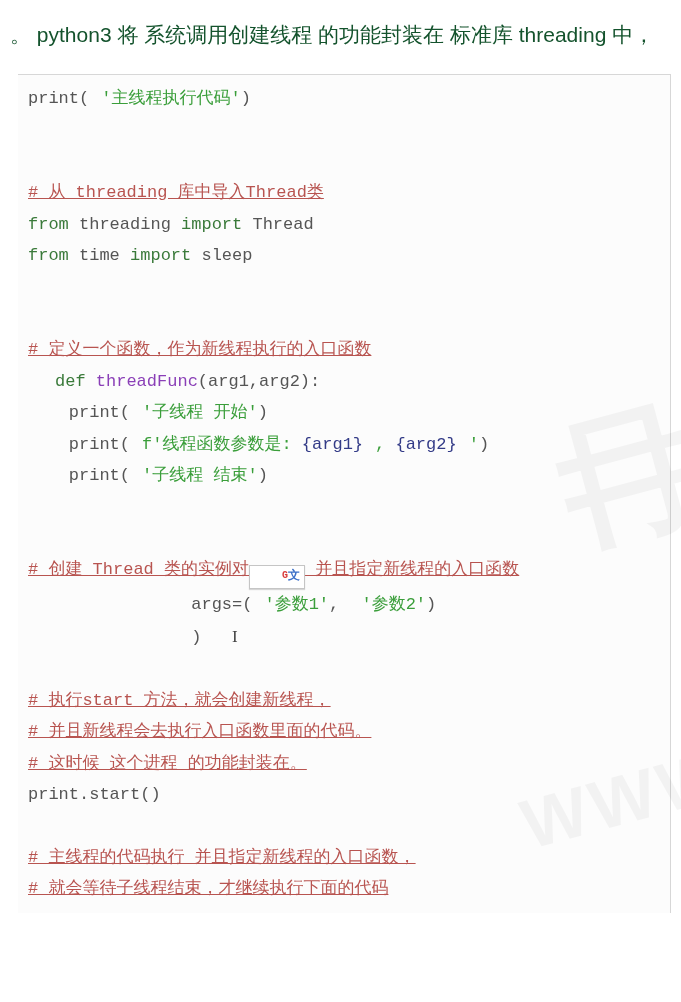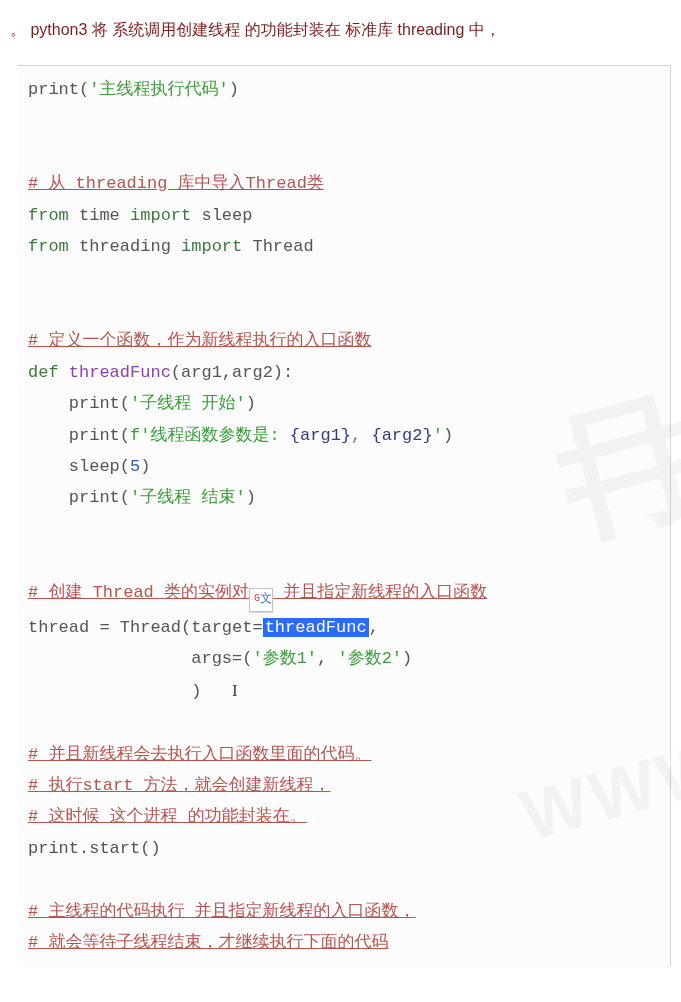--- a/index.html
+++ b/index.html
@@ -6,64 +6,65 @@
     margin: 0;
     padding: 0;
     font-family: "Microsoft YaHei", Arial, sans-serif;
     background: #ffffff;
     width: 681px;
   }
   .page {
     padding: 10px 10px 5px 0px;
   }
   .para {
-    font-size: 16px;
-    color: #7f1d1d;
+    font-size: 21px;
+    color: #14532d;
     line-height: 1.8;
     margin: 6px 0 20px 10px;
   }
   .codebox {
     border: 1px solid #d7d7d7;
     border-top: 1px solid #d7d7d7;
     border-bottom: none;
     border-left: none;
     background: linear-gradient(90deg, #fcfcfc 0%, #fcfcfc 100%);
     margin-left: 18px;
     padding: 8px 0 8px 10px;
     font-family: Consolas, "Courier New", monospace;
     font-size: 17px;
     line-height: 1.85;
     color: #555;
     position: relative;
   }
   .codeline { white-space: pre; }
-  .c-green { color: #3a9e3a; }
+  .c-green { color: #3a9e3a; margin-left: 12px; }
   .c-comment { color: #b85450; text-decoration: underline; }
   .c-kw { color: #3a7a3a; }
-  .c-def { color: #3a7a3a; }
+  .c-def { color: #3a7a3a; margin-left: 27px; }
   .c-fn  { color: #8a3fb7; }
   .c-id  { color: #333b87; }
   .c-blue { color: #2b5baa; }
   .sel {
     background: #2b6cff;
     color: #ffffff;
     padding: 0 2px;
   }
   .gicon {
     display:inline-block;
     width:22px; height:22px;
     background:#fff;
     border:1px solid #c5c5c5;
     vertical-align:-5px;
     font-size:12px;
     line-height:20px;
-    text-align:right;
+    text-align:left;
     color:#3b6fc8;
-    font-weight:normal;
+    font-weight:bold;
     box-shadow:0 1px 1px rgba(0,0,0,0.15);
+    padding-left:32px;
   }
   .gicon span { color:#d83b3b; font-size:10px; vertical-align:top;}
   .cursor {
     display:inline-block;
     width:10px;
     font-family: serif;
     color:#444;
   }
   .watermark1, .watermark2, .watermark3 {
     position:absolute;
@@ -86,39 +87,37 @@
   </div>
 
   <div class="codebox">
     <div class="watermark1">冄</div>
     <div class="watermark2">WWW</div>
 
     <div class="codeline"><span>print(</span><span class="c-green">'主线程执行代码'</span><span>)</span></div>
     <div class="codeline">&nbsp;</div>
     <div class="codeline">&nbsp;</div>
     <div class="codeline"><span class="c-comment"># 从 threading 库中导入Thread类</span></div>
+    <div class="codeline"><span class="c-kw">from</span><span> threading </span><span class="c-kw">import</span><span> Thread</span></div>
     <div class="codeline"><span class="c-kw">from</span><span> time </span><span class="c-kw">import</span><span> sleep</span></div>
-    <div class="codeline"><span class="c-kw">from</span><span> threading </span><span class="c-kw">import</span><span> Thread</span></div>
     <div class="codeline">&nbsp;</div>
     <div class="codeline">&nbsp;</div>
     <div class="codeline"><span class="c-comment"># 定义一个函数，作为新线程执行的入口函数</span></div>
     <div class="codeline"><span class="c-def">def</span><span> </span><span class="c-fn">threadFunc</span><span>(arg1,arg2):</span></div>
     <div class="codeline"><span>    print(</span><span class="c-green">'子线程 开始'</span><span>)</span></div>
     <div class="codeline"><span>    print(</span><span class="c-green">f'线程函数参数是: </span><span class="c-id">{arg1}</span><span class="c-green">, </span><span class="c-id">{arg2}</span><span class="c-green">'</span><span>)</span></div>
-    <div class="codeline"><span>    sleep(</span><span class="c-blue">5</span><span>)</span></div>
     <div class="codeline"><span>    print(</span><span class="c-green">'子线程 结束'</span><span>)</span></div>
     <div class="codeline">&nbsp;</div>
     <div class="codeline">&nbsp;</div>
     <div class="codeline"><span class="c-comment"># 创建 Thread 类的实例对</span><span class="gicon"><span>G</span>文</span><span class="c-comment"> 并且指定新线程的入口函数</span></div>
-    <div class="codeline"><span>thread = Thread(target=</span><span class="sel">threadFunc</span><span>,</span></div>
     <div class="codeline"><span>                args=(</span><span class="c-green">'参数1'</span><span>, </span><span class="c-green">'参数2'</span><span>)</span></div>
     <div class="codeline"><span>                )</span>   <span class="cursor">I</span></div>
     <div class="codeline">&nbsp;</div>
+    <div class="codeline"><span class="c-comment"># 执行start 方法，就会创建新线程，</span></div>
     <div class="codeline"><span class="c-comment"># 并且新线程会去执行入口函数里面的代码。</span></div>
-    <div class="codeline"><span class="c-comment"># 执行start 方法，就会创建新线程，</span></div>
     <div class="codeline"><span class="c-comment"># 这时候 这个进程 的功能封装在。</span></div>
     <div class="codeline"><span>print.start()</span></div>
     <div class="codeline">&nbsp;</div>
     <div class="codeline"><span class="c-comment"># 主线程的代码执行 并且指定新线程的入口函数，</span></div>
     <div class="codeline"><span class="c-comment"># 就会等待子线程结束，才继续执行下面的代码</span></div>
 
   </div>
 
 </div>
 

